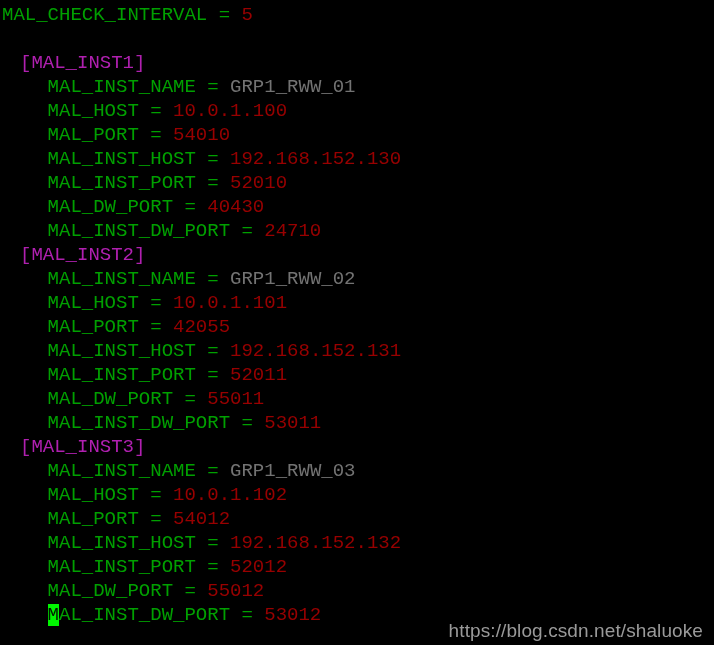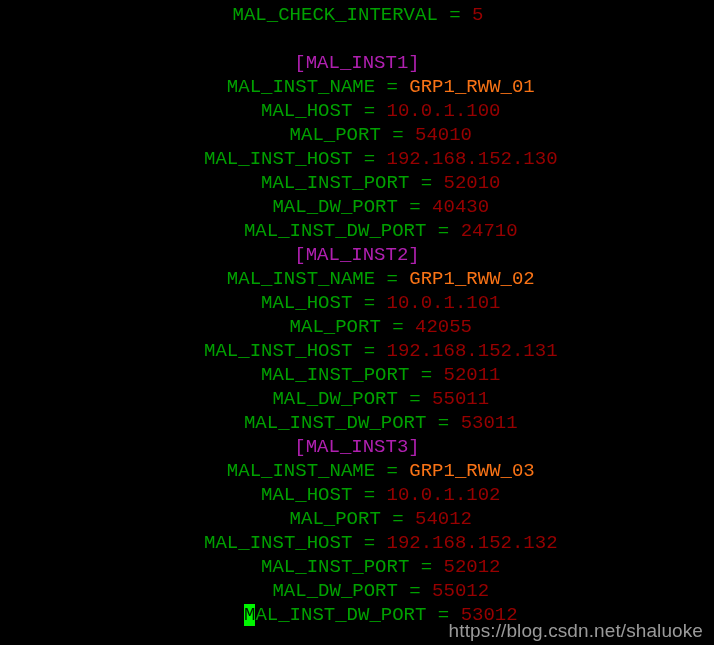--- a/index.html
+++ b/index.html
@@ -17,40 +17,39 @@
   }
   #terminal {
     position: absolute;
     left: 0;
     top: 0;
     width: 714px;
     height: 645px;
     background: #000000;
     padding: 0;
     box-sizing: border-box;
-    text-align: center;
   }
   .line {
     height: 24px;
     line-height: 24px;
     font-size: 19px;
     white-space: pre;
     letter-spacing: 0px;
     padding-left: 2px;
     box-sizing: border-box;
   }
   .line.first { margin-top: 3px; }
   .line.blank { height: 24px; }
-  .line.section { padding-left: 0; }
+  .line.section { padding-left: 20px; }
   .line.entry  { padding-left: 2px; }
 
   .k   { color: #00a000; }
   .eq  { color: #00a000; }
   .v   { color: #980000; }
-  .vw  { color: #f97316; }
+  .vw  { color: #737373; }
   .sec { color: #b020b0; }
   .ind { color: transparent; }
 
   .cursor {
     background: #00f500;
     color: #001800;
   }
 
   #watermark {
     position: absolute;

